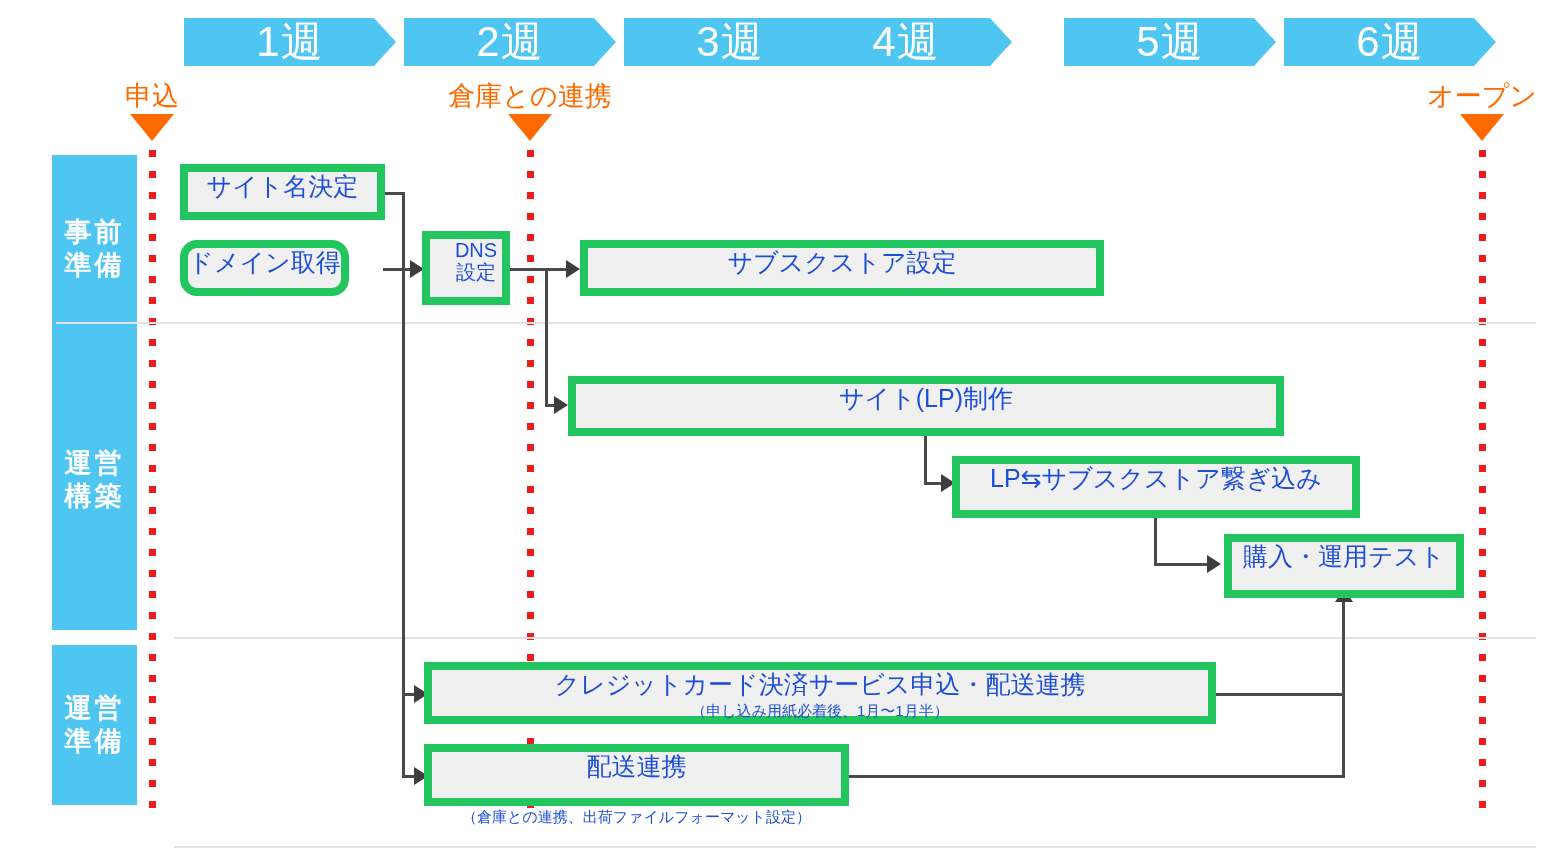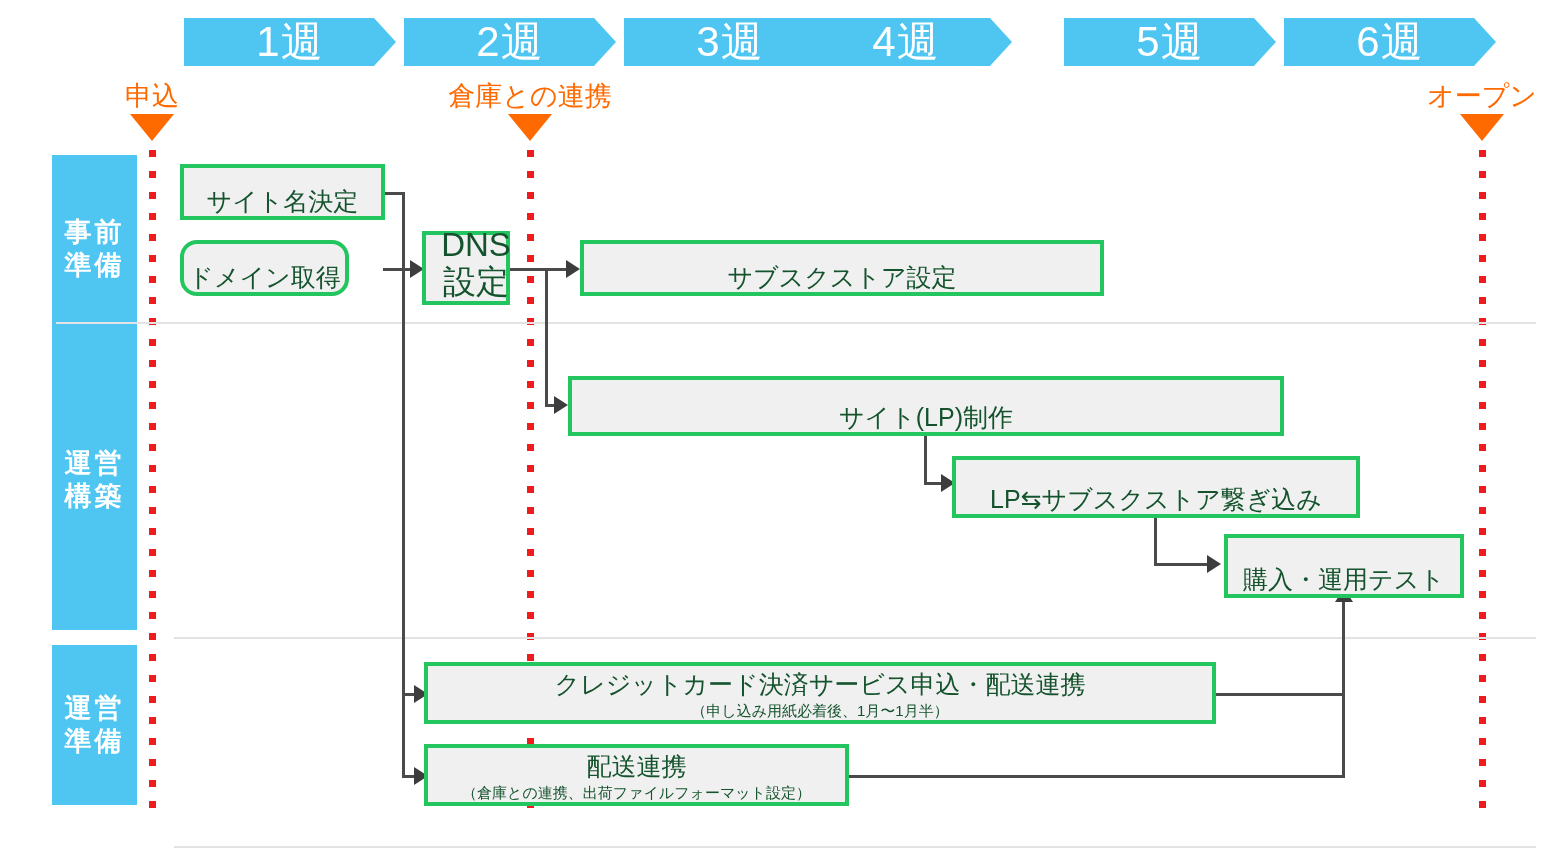--- a/index.html
+++ b/index.html
@@ -40,27 +40,27 @@
     font-size:27px;font-weight:bold;line-height:1.22;letter-spacing:3px;
   }
   .lane-label span{display:block;}
 
   
   .lane-sep{position:absolute;height:2px;background:#e3e3e3;}
 
   
   .task{
     position:absolute;box-sizing:border-box;
-    background:#f0f0f0;border:4px solid #22c55e;
-    display:flex;flex-direction:column;align-items:center;justify-content:flex-end;
-    color:#14532d;text-align:center;
+    background:#f0f0f0;border:8px solid #22c55e;
+    display:flex;flex-direction:column;align-items:center;justify-content:flex-start;
+    color:#1d4ed8;text-align:center;
   }
   .task .t-main{font-size:25px;line-height:1.15;white-space:nowrap;}
   .task .t-sub{font-size:15px;line-height:1.3;white-space:nowrap;margin-top:2px;}
-  .task.two-line .t-main{white-space:pre-line;font-size:33px;line-height:1.12;margin-left:20px;}
+  .task.two-line .t-main{white-space:pre-line;font-size:20px;line-height:1.12;margin-left:20px;}
 
   
   .ln{position:absolute;background:#4a4a4a;}
   .ln.h{height:3px;}
   .ln.v{width:3px;}
   .arw{position:absolute;width:0;height:0;}
   .arw.right{border-top:9px solid transparent;border-bottom:9px solid transparent;border-left:14px solid #3d3d3d;}
   .arw.up{border-left:9px solid transparent;border-right:9px solid transparent;border-bottom:14px solid #3d3d3d;}
 </style>
 </head>
@@ -182,18 +182,18 @@
 
   <div class="task" style="left:1224px;top:534px;width:240px;height:64px;">
     <div class="t-main">購入・運用テスト</div>
   </div>
 
   <div class="task" style="left:424px;top:662px;width:792px;height:62px;">
     <div class="t-main">クレジットカード決済サービス申込・配送連携</div>
     <div class="t-sub">（申し込み用紙必着後、1月〜1月半）</div>
   </div>
 
-  <div class="task" style="left:424px;top:744px;width:425px;height:62px;">
+  <div class="task" style="left:424px;top:744px;width:425px;height:62px;gap:24px;">
     <div class="t-main">配送連携</div>
     <div class="t-sub">（倉庫との連携、出荷ファイルフォーマット設定）</div>
   </div>
 
 </div>
 
 </body></html>

